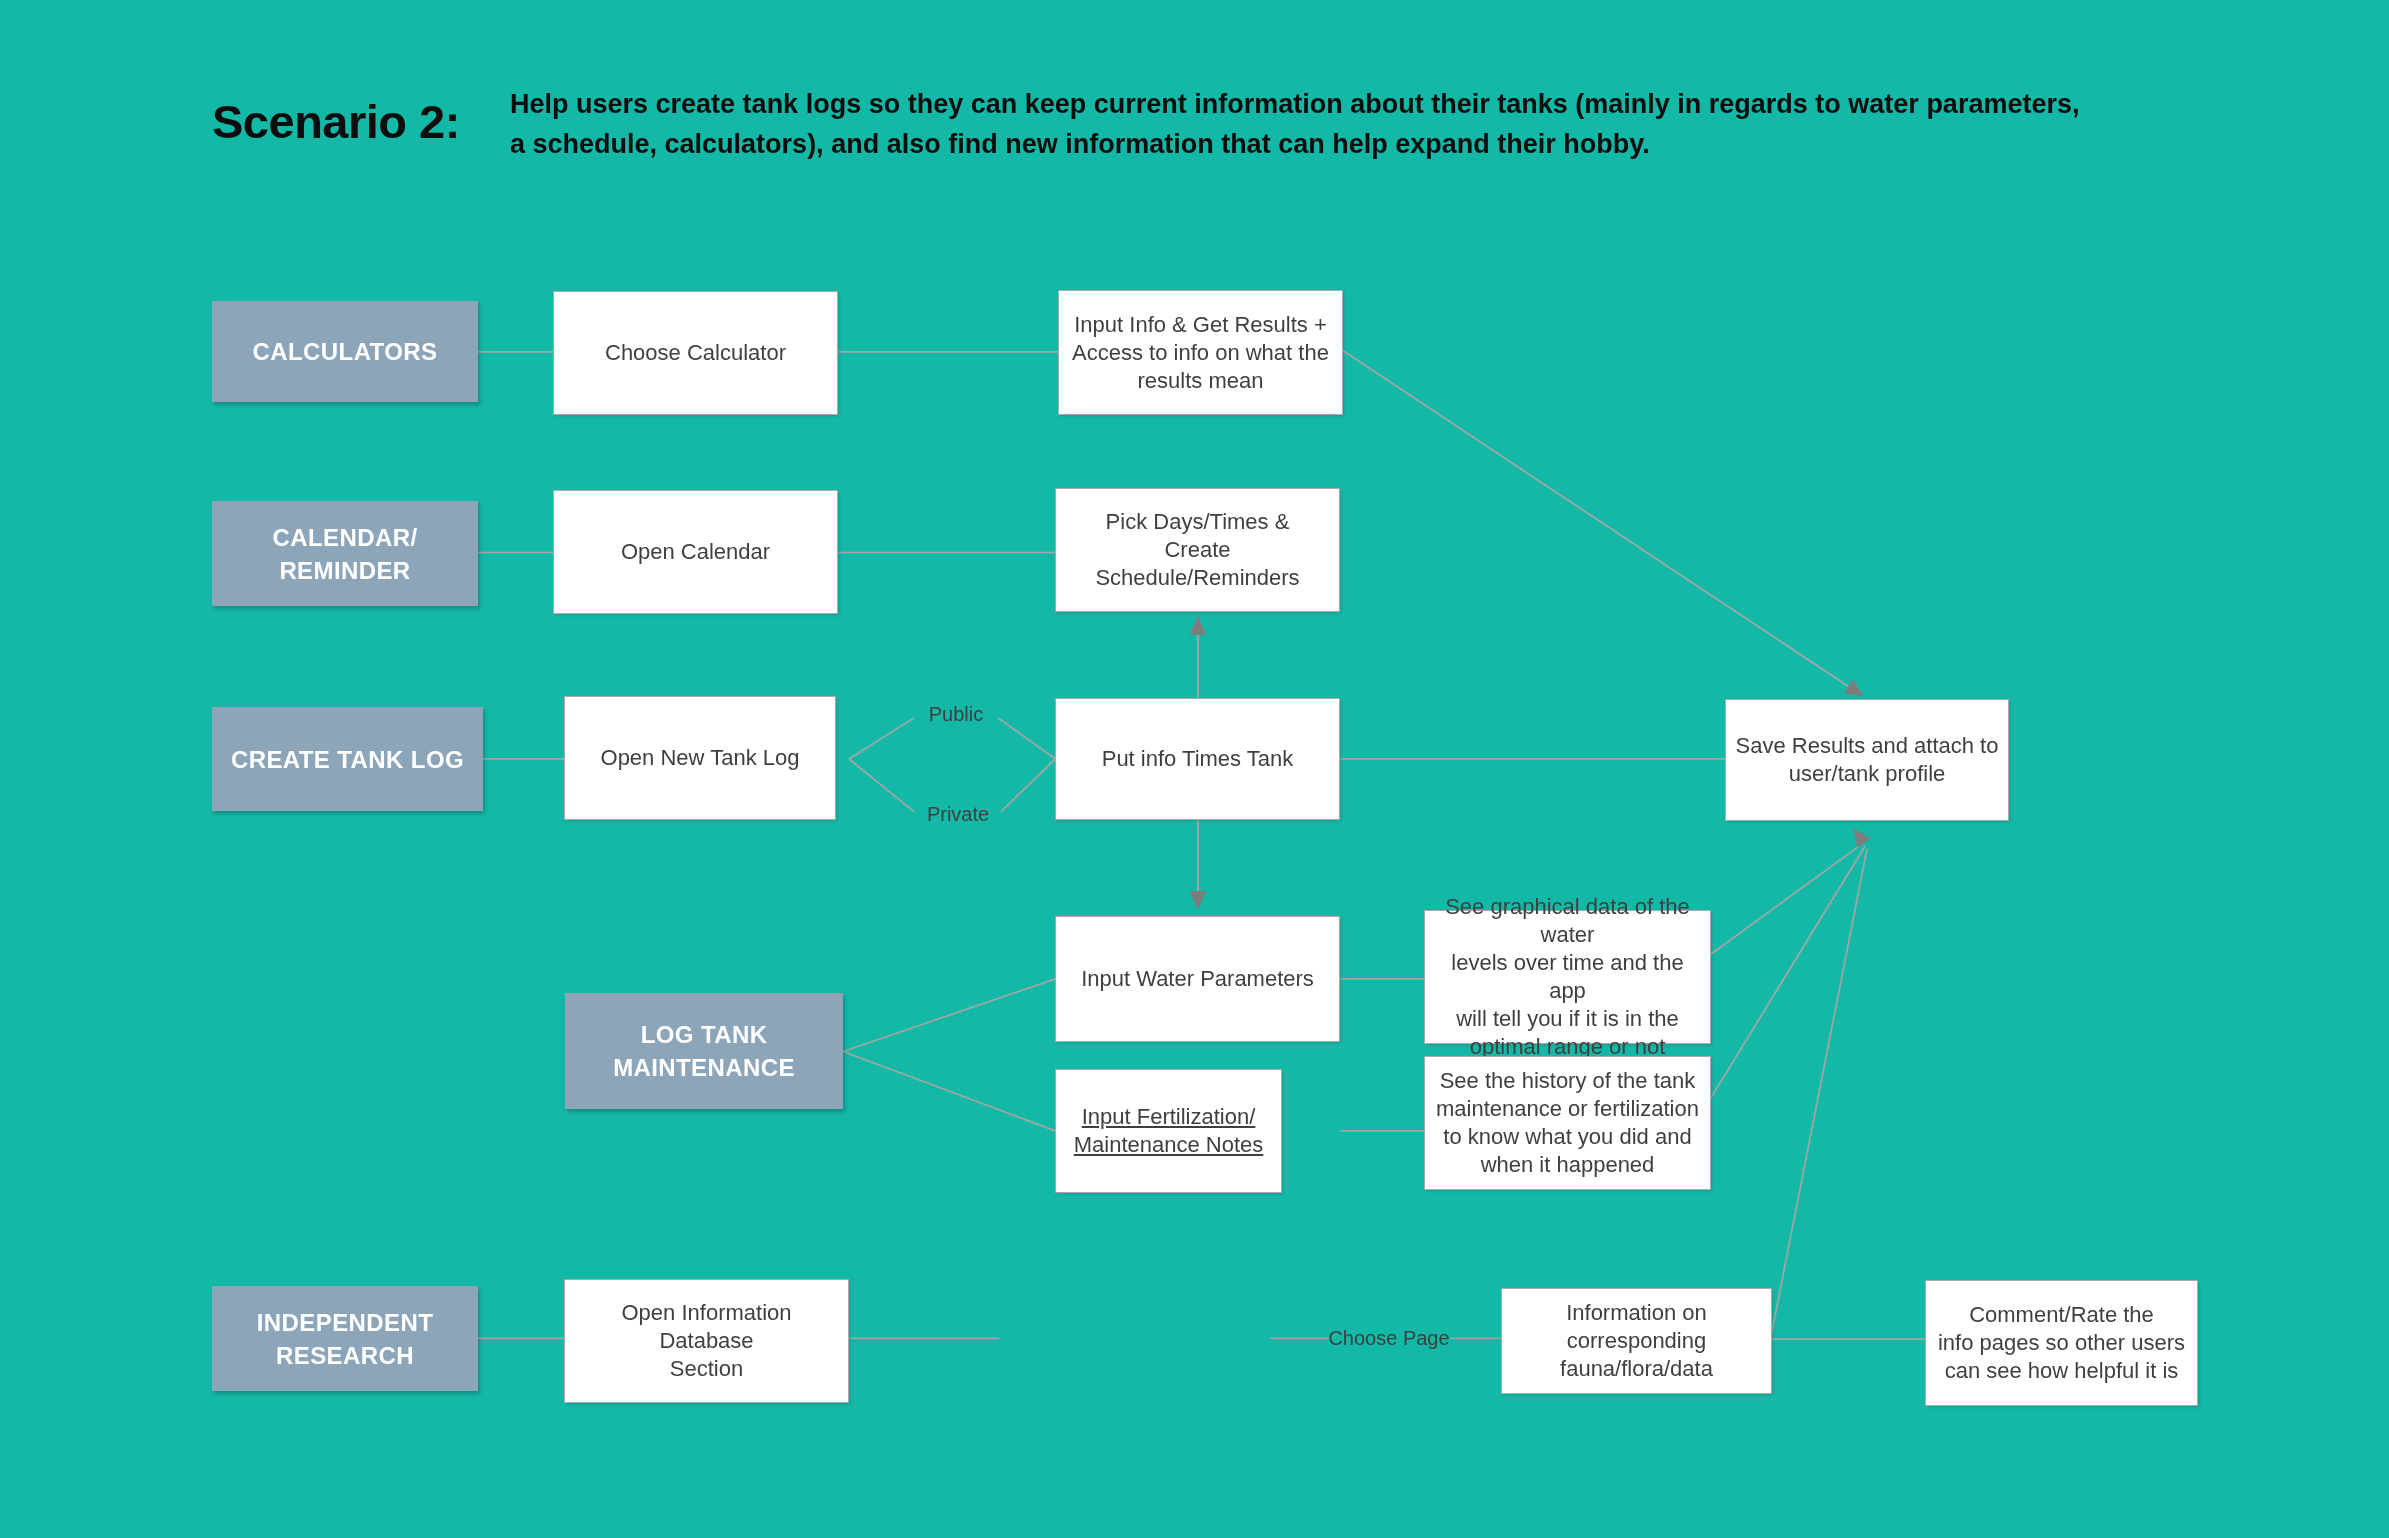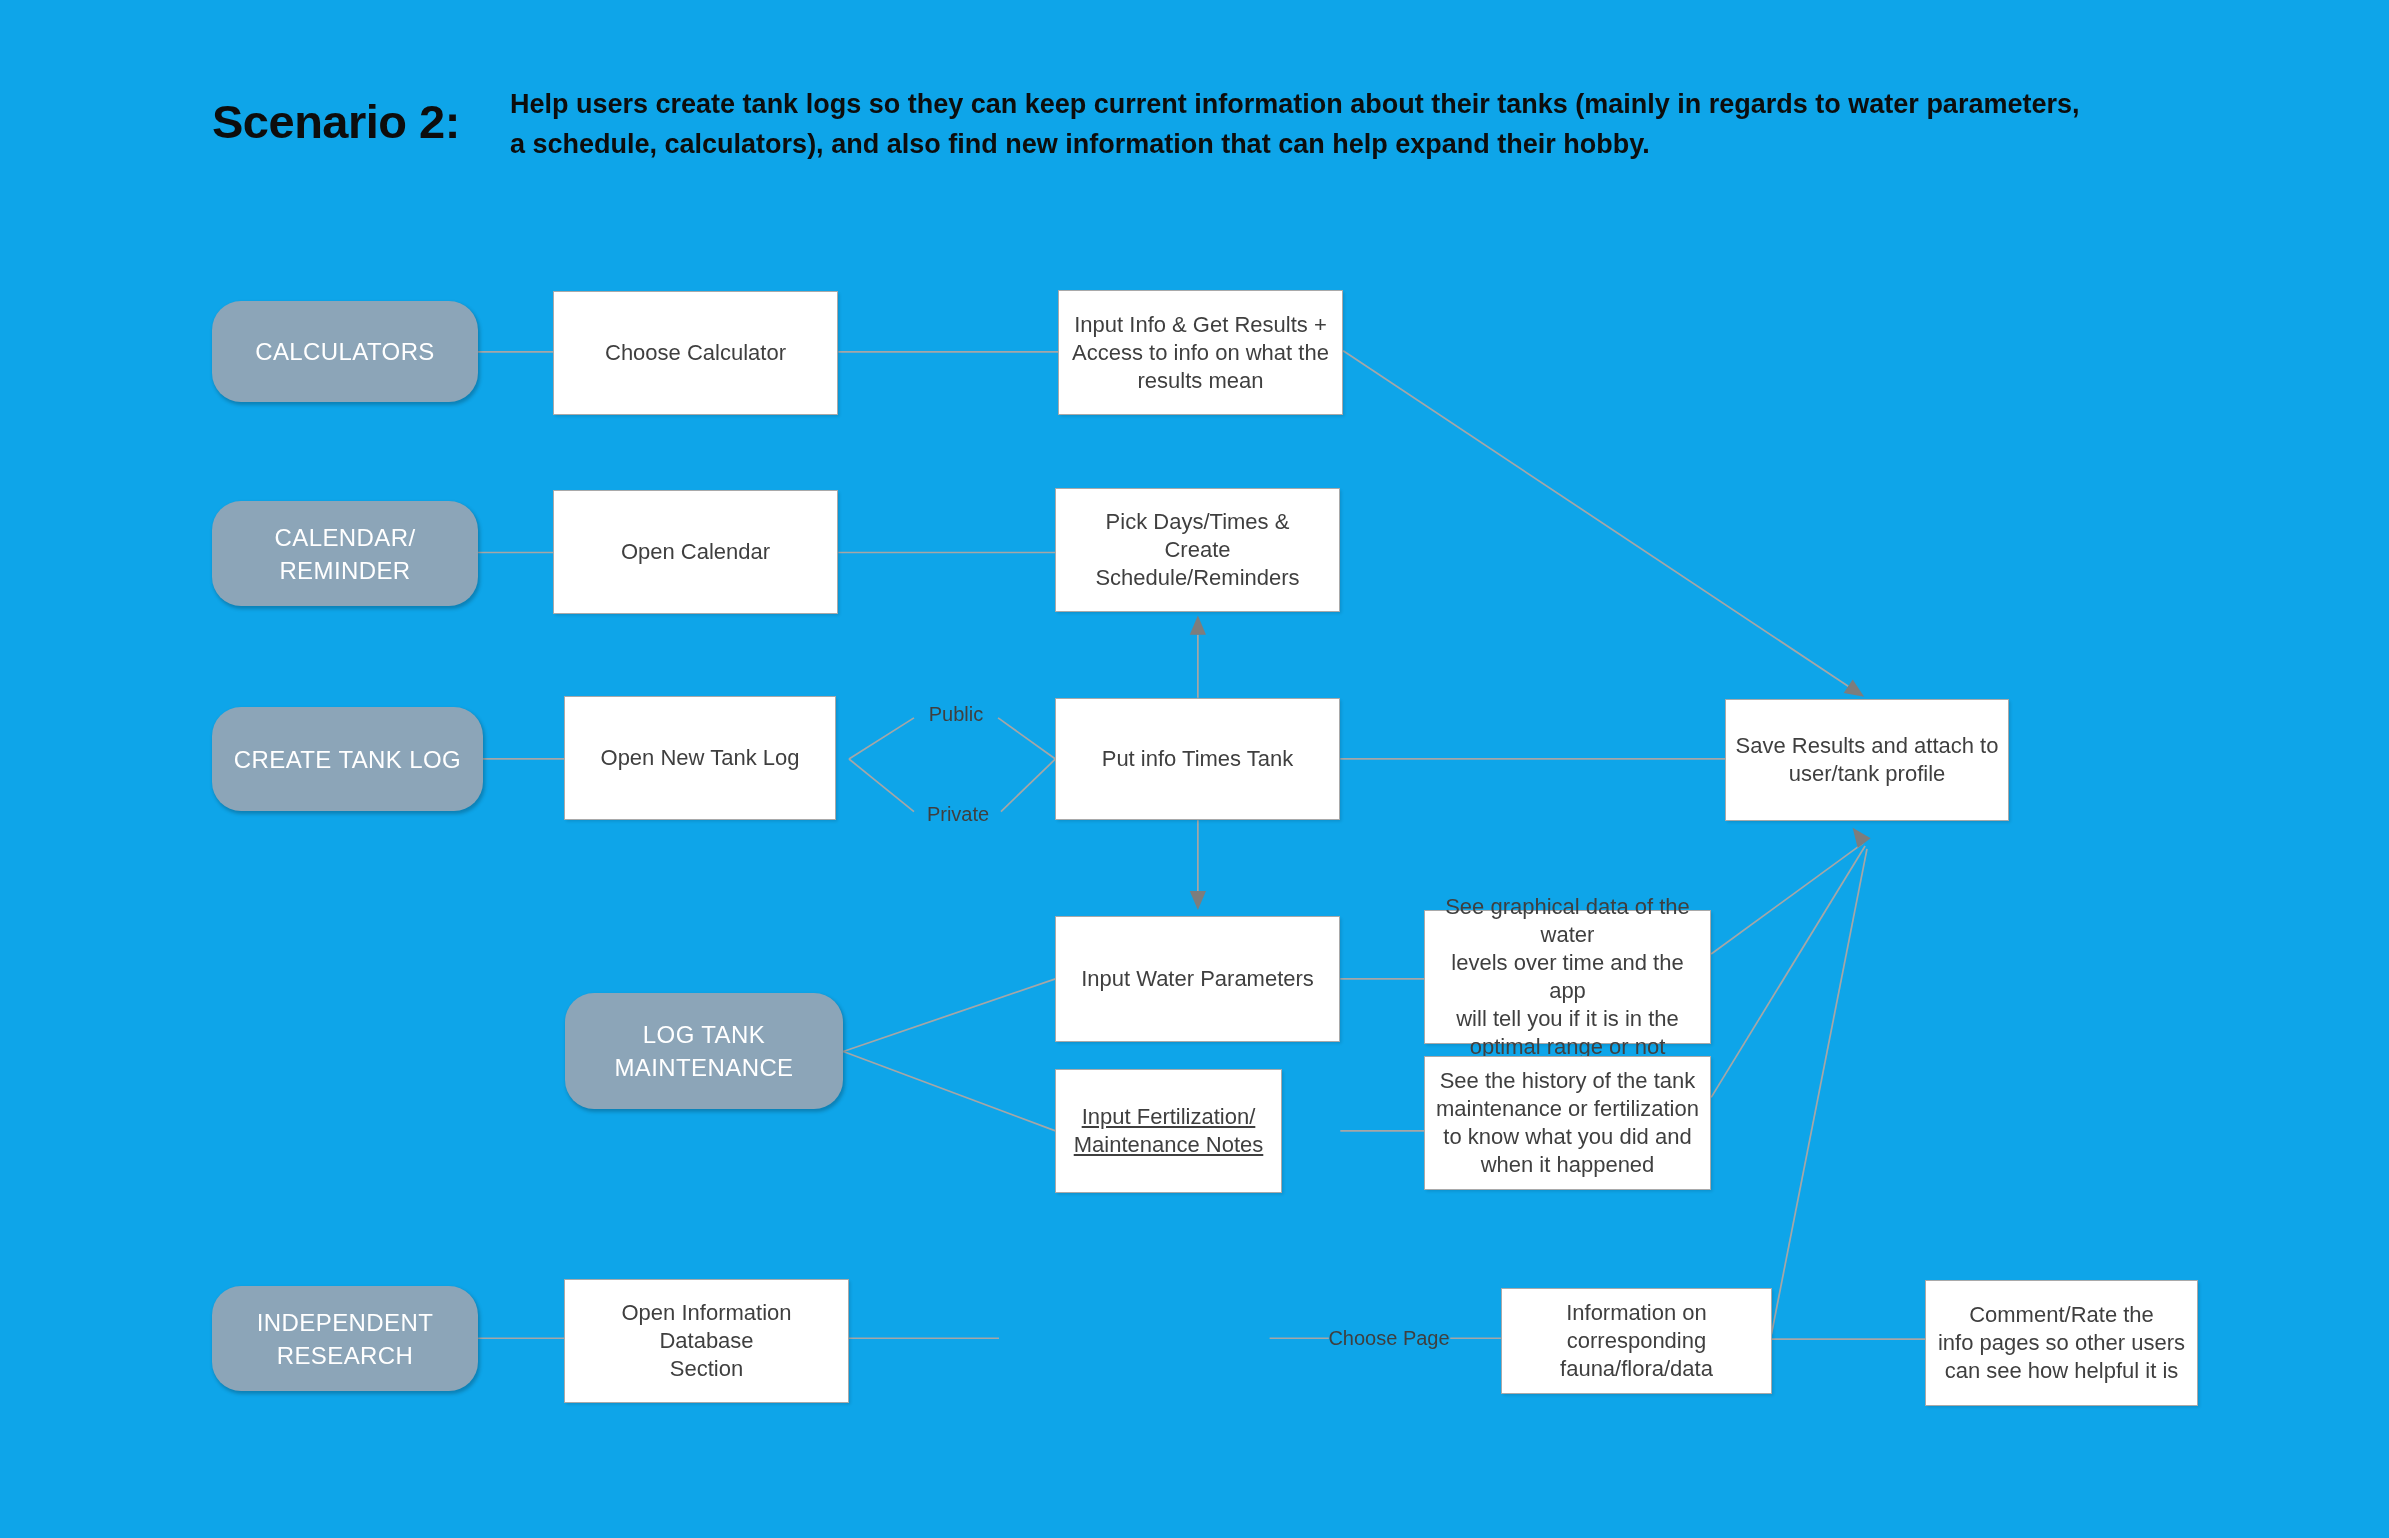--- a/index.html
+++ b/index.html
@@ -1,19 +1,19 @@
 <!DOCTYPE html>
 <html style="--cat-fill: #8ca5b8; --cat-text: #ffffff; --box-border: #a9a9a9; --box-text: #3f3f3f;"><head>
 <meta charset="utf-8">
 <style>
   html,body{margin:0;padding:0;background:#ffffff;}
   #stage{
     position:relative;
     width:2390px;height:1539px;
-    background:#0ea5e9;
+    background:#14b8a6;
     font-family:"Liberation Sans","DejaVu Sans",sans-serif;
     overflow:hidden;
   }
   #connector-layer{position:absolute;left:0;top:0;width:2390px;height:1539px;}
   .page-title{
     position:absolute;left:212px;top:94px;
     font-size:47px;font-weight:bold;color:#0d0d0d;
     letter-spacing:-0.5px;white-space:nowrap;
   }
   .page-description{
@@ -22,23 +22,22 @@
     line-height:40px;white-space:pre-line;
   }
   .node{
     position:absolute;display:flex;align-items:center;justify-content:center;
     text-align:center;box-sizing:border-box;
   }
   .node span{white-space:pre-line;display:block;width:100%;}
   .node.category{
     background:var(--cat-fill,#8ca5b8);
     color:var(--cat-text,#ffffff);
-    font-weight:normal;font-size:24px;line-height:33px;letter-spacing:0.4px;
+    font-weight:bold;font-size:24px;line-height:33px;letter-spacing:0.4px;
     box-shadow:1.9px 2.9px 3.8px rgba(0,0,0,0.22);
-    border-radius:29px;
   }
   .node.step{
     background:#ffffff;
     border:1.5px solid var(--box-border,#a9a9a9);
     color:var(--box-text,#3f3f3f);
     font-size:22px;line-height:28px;
     padding:0 8px;
     box-shadow:1.9px 1.9px 2.9px rgba(0,0,0,0.13);
   }
   .float-label{

